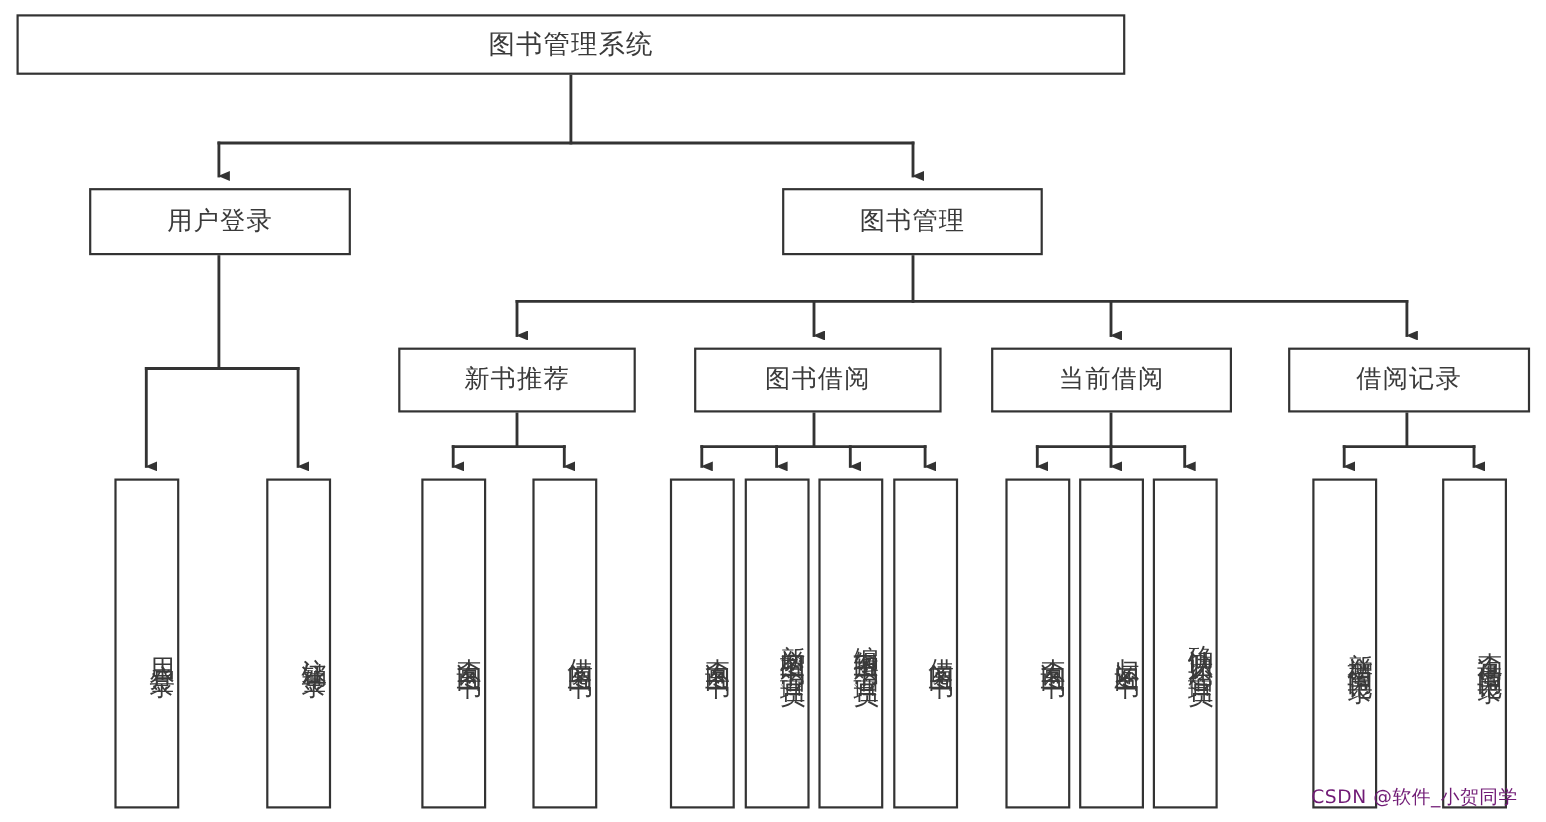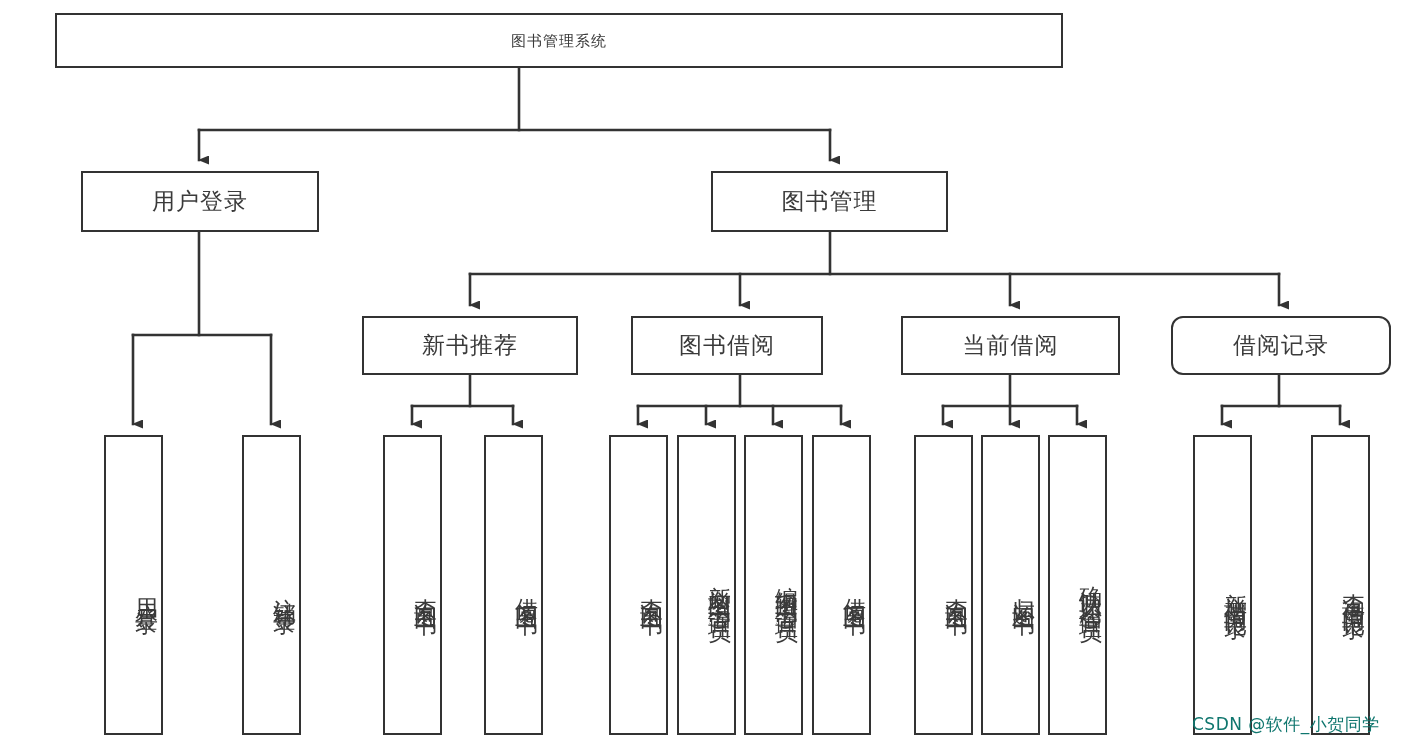--- a/index.html
+++ b/index.html
@@ -46,25 +46,25 @@
     line-height:1.25;
     align-items:flex-start;
     justify-content:center;
     padding-top:10px;
   }
   .node.v .vtxt{
     writing-mode:vertical-rl;
     text-orientation:upright;
     display:block;
   }
-  #root-node{font-size:15px;margin-left:40px;}
+  #root-node{font-size:24px;}
   .watermark{
     position:absolute;
     font-size:17px;
-    color:#0f766e;
+    color:#701a75;
     letter-spacing:0.5px;
     white-space:nowrap;
     font-family:"DejaVu Sans","Liberation Sans",sans-serif;
   }
 </style>
 </head>
 <body>
 
 <div id="canvas">
 
@@ -127,29 +127,29 @@
   </div>
 
   <div class="node h" style="left:362px; top:316px; width:216px; height:59px;">
     <span>新书推荐</span>
   </div>
 
   <div class="node h" style="left:711px; top:171px; width:237px; height:61px;">
     <span>图书管理</span>
   </div>
 
-  <div class="node h" style="left:631px; top:316px; width:192px; height:59px;">
+  <div class="node h" style="left:631px; top:316px; width:225px; height:59px;">
     <span>图书借阅</span>
   </div>
 
   <div class="node h" style="left:901px; top:316px; width:219px; height:59px;text-align:center;">
     <span>当前借阅</span>
   </div>
 
-  <div class="node h" style="left:1171px; top:316px; width:220px; height:59px;border-radius:12px;">
+  <div class="node h" style="left:1171px; top:316px; width:220px; height:59px;">
     <span>借阅记录</span>
   </div>
 
   <div class="node v" style="left:104px; top:435px; width:59px; height:300px;">
     <span class="vtxt">用户登录</span>
   </div>
 
   <div class="node v" style="left:242px; top:435px; width:59px; height:300px;">
     <span class="vtxt">注销登录</span>
   </div>

